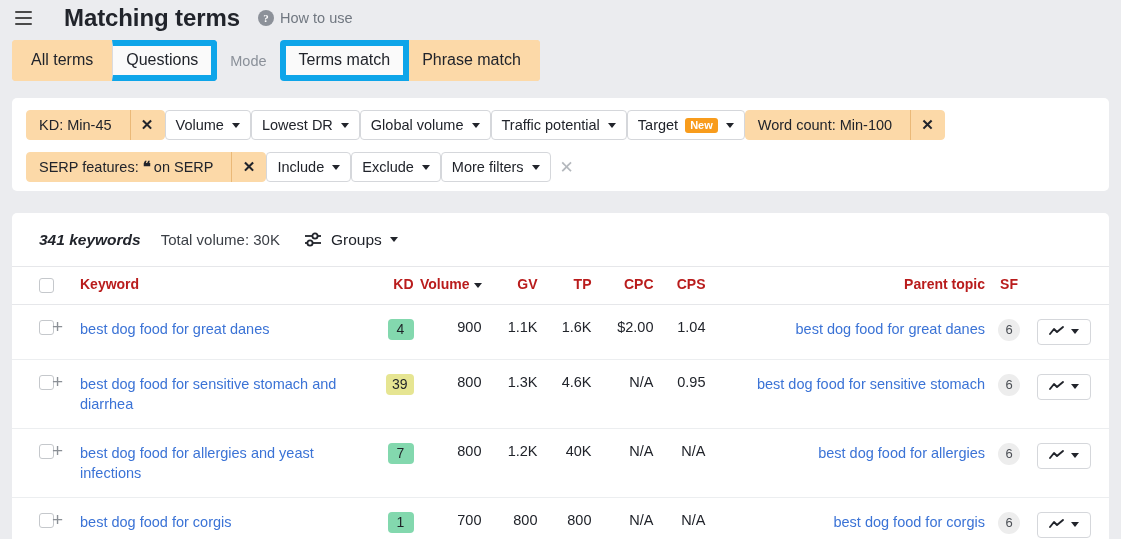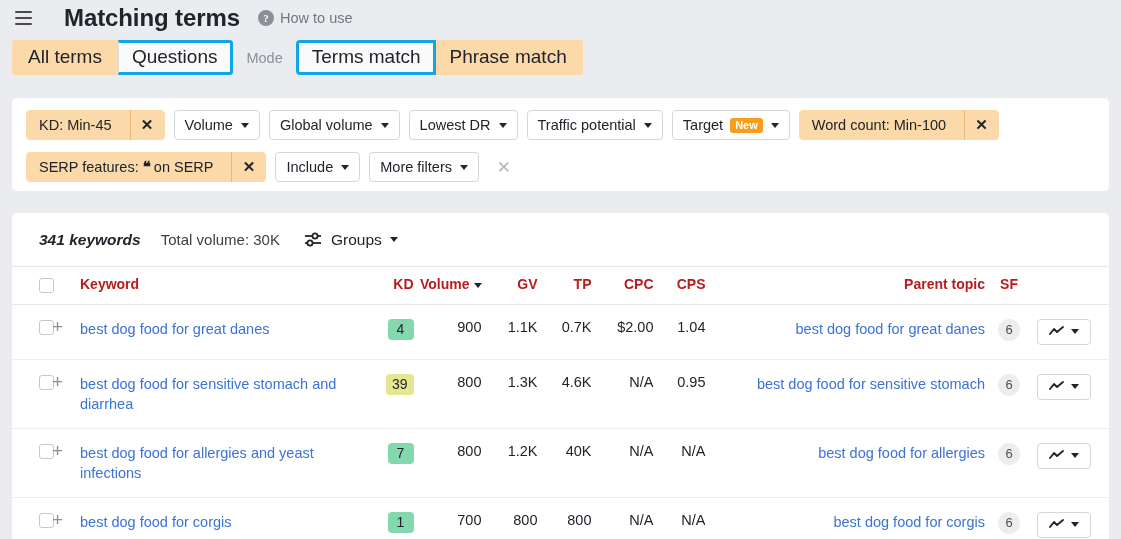--- a/index.html
+++ b/index.html
@@ -21,35 +21,35 @@
   .howto { display: flex; align-items: center; gap: 6px; margin-left: 18px; cursor: pointer; }
   .howto-icon { width: 16px; height: 16px; border-radius: 50%; background: #8c9199;
     color: #fff; font-size: 11px; font-weight: bold; line-height: 16px; text-align: center;
     font-family: "Liberation Serif", serif; }
   .howto-label { font-size: 14.5px; color: #707780; }
 
   
   .tabrow { display: flex; align-items: center; padding: 4px 0 0 12px; gap: 0; }
   .seg { display: flex; border-radius: 4px; overflow: hidden; }
   .seg-btn {
-    font-size: 19px; color: #21242b; background: #fafafa;
-    border: 3px solid #0ea5e9; padding: 5px 13px 6px; cursor: pointer;
+    font-size: 16px; color: #21242b; background: #fafafa;
+    border: 6px solid #0ea5e9; padding: 5px 13px 6px; cursor: pointer;
     line-height: 18px; white-space: nowrap;
   }
   .seg-btn + .seg-btn { border-left: none; }
   .seg-btn.active { background: #fcd9a8; border-color: #fcd9a8; }
   .seg-btn.active + .seg-btn { border-left: 1px solid #d9dbdf; }
   .mode-label { font-size: 14.5px; color: #8a9099; margin: 0 13px; }
 
   
   .filter-card {
     position: absolute; left: 12px; top: 98px; width: 1097px; height: 93px;
     background: #fff; border-radius: 5px;
   }
-  .filter-row { display: flex; align-items: center; gap: 9px; padding: 0 14px; height: 46px; }
+  .filter-row { display: flex; align-items: center; padding: 0 14px; height: 46px; }
   .filter-row.r1 { padding-top: 8px; }
   .chip {
     display: flex; align-items: center; height: 30px; border: 1px solid #d5d7db;
     border-radius: 4px; background: #fff; font-size: 14.5px; color: #21242b;
     padding: 0 10px; cursor: pointer; white-space: nowrap; gap: 7px;
   }
   .chip.active { background: #fcd9a8; border-color: #fcd9a8; padding: 0; }
   .chip.active .chip-label { padding: 0 11px 0 12px; }
   .chip .caret { width: 0; height: 0; border-left: 4.5px solid transparent;
     border-right: 4.5px solid transparent; border-top: 5px solid #21242b; margin-left: 1px; }
@@ -158,25 +158,25 @@
     <div class="filter-row r1">
       <div class="chip active">
         <span class="chip-label">KD: Min-45</span>
         <span class="chip-x">✕</span>
       </div>
       <div class="chip">
         <span>Volume</span>
         <span class="caret"></span>
       </div>
       <div class="chip">
+        <span>Lowest DR</span>
+        <span class="caret"></span>
+      </div>
+      <div class="chip">
         <span>Global volume</span>
-        <span class="caret"></span>
-      </div>
-      <div class="chip">
-        <span>Lowest DR</span>
         <span class="caret"></span>
       </div>
       <div class="chip">
         <span>Traffic potential</span>
         <span class="caret"></span>
       </div>
       <div class="chip">
         <span>Target</span>
         <span class="new-badge">New</span>
         <span class="caret"></span>
@@ -191,20 +191,24 @@
       <div class="chip active">
         <span class="chip-label">
           <span>SERP features:</span>
           <span class="quote-ico">❝</span>
           <span>on SERP</span>
         </span>
         <span class="chip-x">✕</span>
       </div>
       <div class="chip">
         <span>Include</span>
+        <span class="caret"></span>
+      </div>
+      <div class="chip">
+        <span>Exclude</span>
         <span class="caret"></span>
       </div>
       <div class="chip">
         <span>More filters</span>
         <span class="caret"></span>
       </div>
       <div class="clear-all">✕</div>
     </div>
   </div>
 
@@ -248,21 +252,21 @@
       </thead>
       <tbody>
 
         <tr>
           <td class="c-check"><span class="cbox"></span></td>
           <td class="c-plus"><span class="plus">+</span></td>
           <td class="c-kw"><a class="kwlink">best dog food for great danes</a></td>
           <td class="c-kd"><span class="kd-badge kd-green">4</span></td>
           <td class="c-vol">900</td>
           <td class="c-gv">1.1K</td>
-          <td class="c-tp">0.7K</td>
+          <td class="c-tp">1.6K</td>
           <td class="c-cpc">$2.00</td>
           <td class="c-cps">1.04</td>
           <td class="c-pt"><a class="kwlink">best dog food for great danes</a></td>
           <td class="c-sf"><span class="sf-circle">6</span></td>
           <td class="c-act">
             <span class="trend-btn">
               <svg width="15" height="11" viewBox="0 0 15 11">
                 <polyline points="1,8 5,3 8,6 14,1" fill="none" stroke="#21242b" stroke-width="1.9" stroke-linejoin="round" stroke-linecap="round"></polyline>
               </svg>
               <span class="caret"></span>

